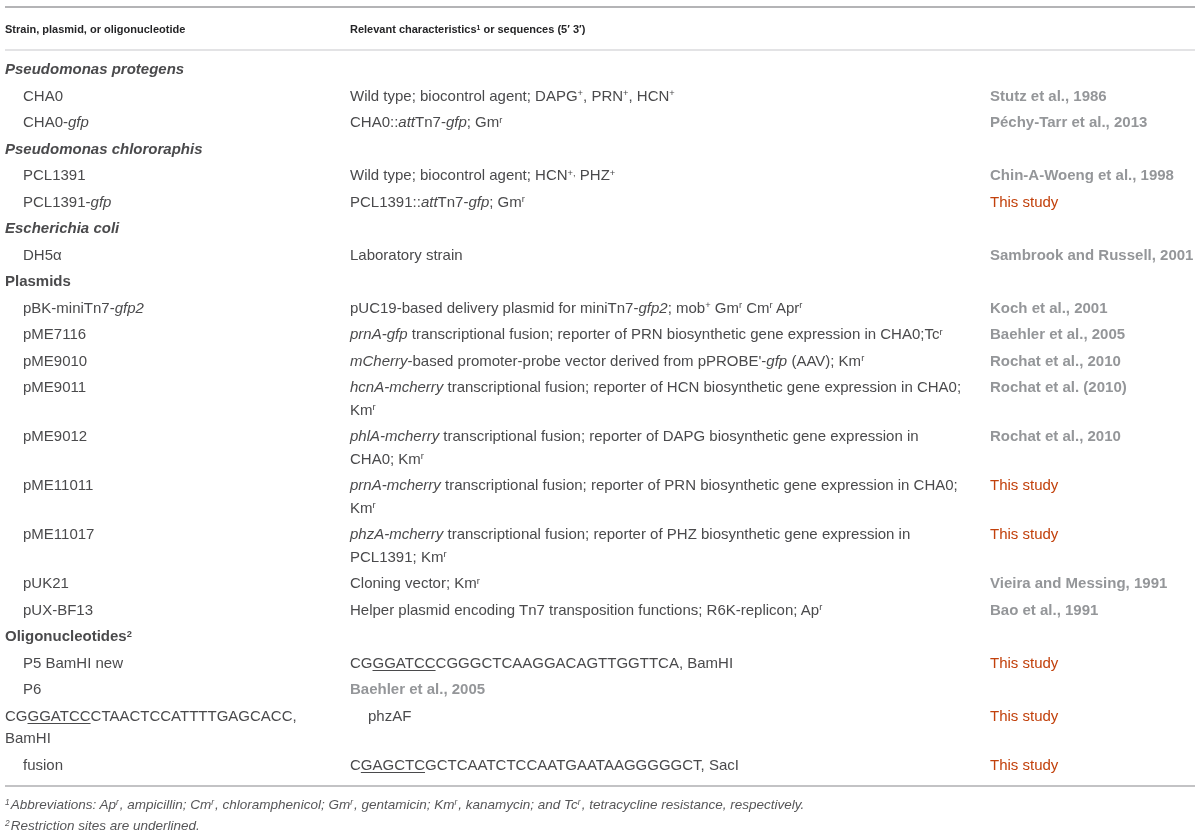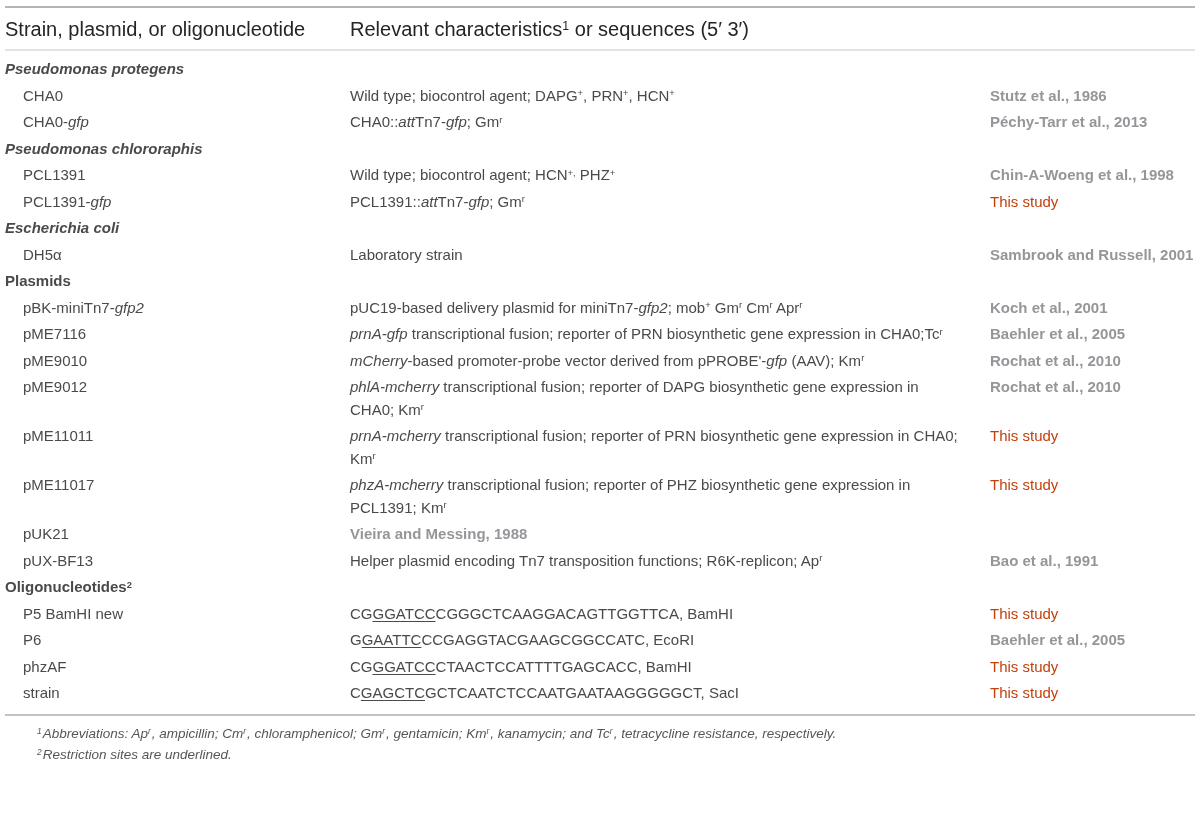--- a/index.html
+++ b/index.html
@@ -18,22 +18,22 @@
   .rule-header { border-top: 2px solid #e3e3e5; }
   .rule-bottom { border-top: 2px solid #c3c3c5; margin-top: 3px; }
 
   .grid-row {
     display: grid;
     grid-template-columns: 345px 640px 1fr;
     align-items: start;
   }
   .thead { padding: 11px 0 10px 0; }
   .th {
-    font-size: 20px;
-    font-weight: normal;
+    font-size: 11px;
+    font-weight: bold;
     color: #252527;
     line-height: 20px;
   }
 
   .tbody { padding: 5px 0 4px 0; }
   .row.section { display: block; font-weight: bold; }
   .cell {
     font-size: 15px;
     line-height: 22.5px;
     padding: 2px 0;
@@ -46,21 +46,21 @@
 
   sup {
     font-size: 0.62em;
     line-height: 0;
     position: relative;
     top: -0.45em;
     vertical-align: baseline;
   }
   u { text-decoration: underline; text-underline-offset: 2px; }
 
-  .footnotes { padding: 7px 0 0 0; margin-left: 32px; }
+  .footnotes { padding: 7px 0 0 0; }
   .footnote {
     font-style: italic;
     font-size: 13.5px;
     line-height: 21px;
     color: #565658;
   }
   .footnote sup { margin-right: 1px; }
 </style>
 </head>
 <body>
@@ -134,20 +134,25 @@
     <div class="cell chars"><i>prnA-gfp</i> transcriptional fusion; reporter of PRN biosynthetic gene expression in CHA0;Tc<sup>r</sup></div>
     <div class="cell ref citation">Baehler et al., 2005</div>
   </div>
 
   <div class="grid-row row entry">
     <div class="cell name">pME9010</div>
     <div class="cell chars"><i>mCherry</i>-based promoter-probe vector derived from pPROBE'-<i>gfp</i> (AAV); Km<sup>r</sup></div>
     <div class="cell ref citation">Rochat et al., 2010</div>
   </div>
 
+  <div class="grid-row row entry">
+    <div class="cell name">pME9011</div>
+    <div class="cell chars"><i>hcnA-mcherry</i> transcriptional fusion; reporter of HCN biosynthetic gene expression in CHA0; Km<sup>r</sup></div>
+    <div class="cell ref citation">Rochat et al. (2010)</div>
+  </div>
 
   <div class="grid-row row entry">
     <div class="cell name">pME9012</div>
     <div class="cell chars"><i>phlA-mcherry</i> transcriptional fusion; reporter of DAPG biosynthetic gene expression in CHA0; Km<sup>r</sup></div>
     <div class="cell ref citation">Rochat et al., 2010</div>
   </div>
 
   <div class="grid-row row entry">
     <div class="cell name">pME11011</div>
     <div class="cell chars"><i>prnA-mcherry</i> transcriptional fusion; reporter of PRN biosynthetic gene expression in CHA0; Km<sup>r</sup></div>
@@ -155,53 +160,53 @@
   </div>
 
   <div class="grid-row row entry">
     <div class="cell name">pME11017</div>
     <div class="cell chars"><i>phzA-mcherry</i> transcriptional fusion; reporter of PHZ biosynthetic gene expression in PCL1391; Km<sup>r</sup></div>
     <div class="cell ref">This study</div>
   </div>
 
   <div class="grid-row row entry">
     <div class="cell name">pUK21</div>
-    <div class="cell ref citation">Vieira and Messing, 1988</div>
+    <div class="cell chars">Cloning vector; Km<sup>r</sup></div>
+    <div class="cell ref citation">Vieira and Messing, 1991</div>
   </div>
 
   <div class="grid-row row entry">
     <div class="cell name">pUX-BF13</div>
     <div class="cell chars">Helper plasmid encoding Tn7 transposition functions; R6K-replicon; Ap<sup>r</sup></div>
     <div class="cell ref citation">Bao et al., 1991</div>
   </div>
 
   <div class="row section">
     <div class="cell name section-name">Oligonucleotides<sup>2</sup></div>
   </div>
 
   <div class="grid-row row entry">
     <div class="cell name">P5 BamHI new</div>
     <div class="cell chars">CG<u>GGATCC</u>CGGGCTCAAGGACAGTTGGTTCA, BamHI</div>
     <div class="cell ref">This study</div>
   </div>
 
   <div class="grid-row row entry">
     <div class="cell name">P6</div>
-    <div class="cell chars">G<u>GAATTC</u>CCGAGGTACGAAGCGGCCATC, EcoRI</div>
     <div class="cell ref citation">Baehler et al., 2005</div>
   </div>
 
   <div class="grid-row row entry">
+    <div class="cell chars">CG<u>GGATCC</u>CTAACTCCATTTTGAGCACC, BamHI</div>
     <div class="cell name">phzAF</div>
-    <div class="cell chars">CG<u>GGATCC</u>CTAACTCCATTTTGAGCACC, BamHI</div>
-    <div class="cell ref">This study</div>
-  </div>
-
-  <div class="grid-row row entry">
-    <div class="cell name">strain</div>
+    <div class="cell ref">This study</div>
+  </div>
+
+  <div class="grid-row row entry">
+    <div class="cell name">fusion</div>
     <div class="cell chars">C<u>GAGCTC</u>GCTCAATCTCCAATGAATAAGGGGGCT, SacI</div>
     <div class="cell ref">This study</div>
   </div>
 </div>
 
   <div class="rule rule-bottom"></div>
 
   <div class="footnotes">
     <div class="footnote">
       <sup>1</sup><span>Abbreviations: Ap<sup>r</sup>, ampicillin; Cm<sup>r</sup>, chloramphenicol; Gm<sup>r</sup>, gentamicin; Km<sup>r</sup>, kanamycin; and Tc<sup>r</sup>, tetracycline resistance, respectively.</span>

